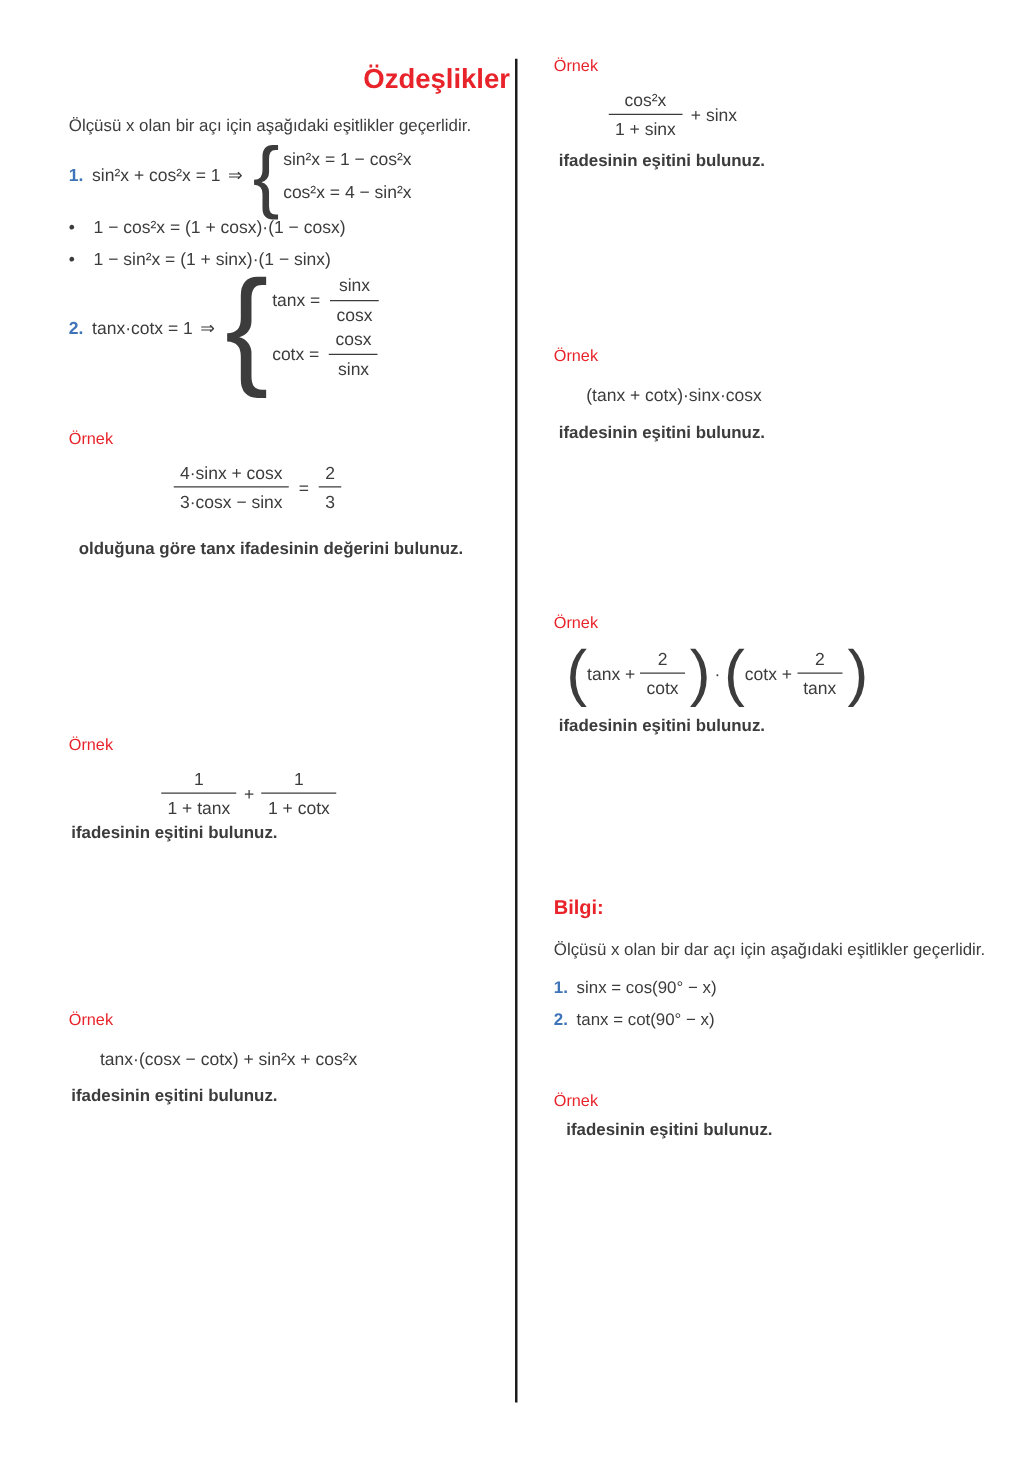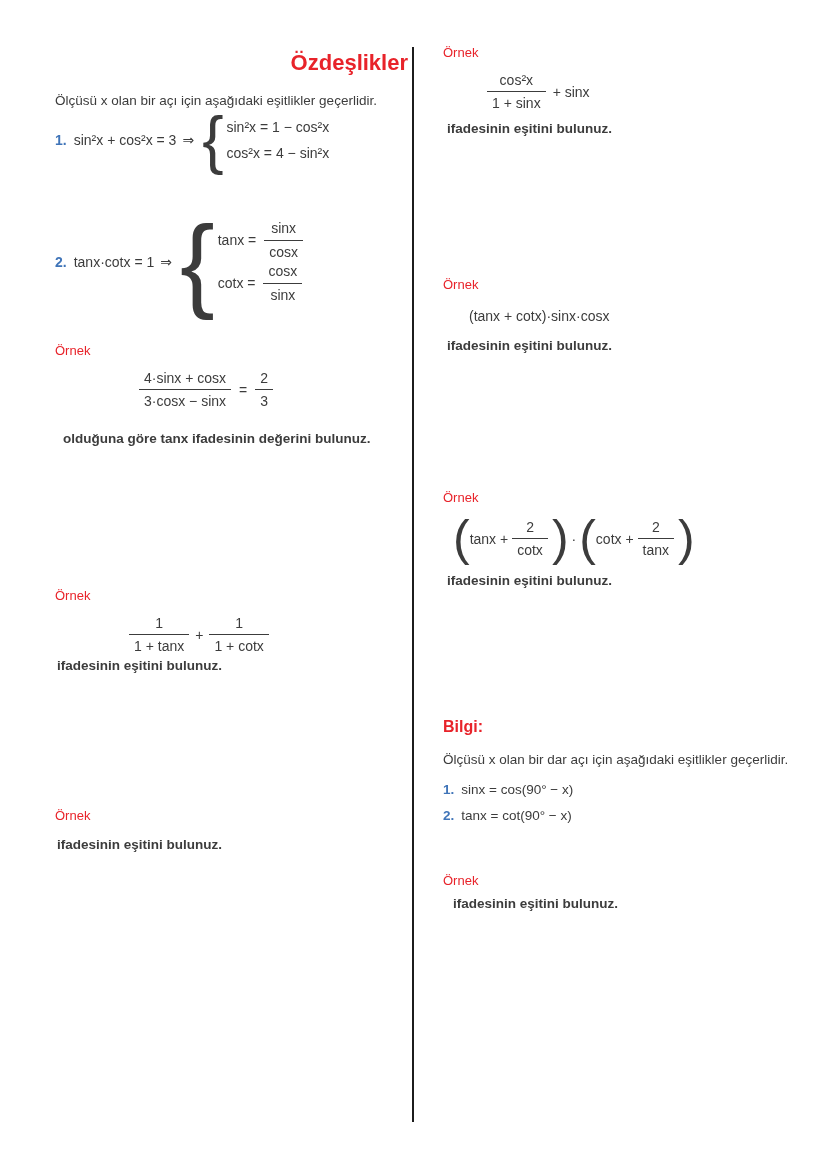--- a/index.html
+++ b/index.html
@@ -47,29 +47,39 @@
 <div class="page">
 
   <div class="divider"></div>
 
   <div class="abs page-title" style="left:48px;top:50px;width:360px;">Özdeşlikler</div>
 
   <div class="abs intro" style="left:55px;top:93px;width:360px;">Ölçüsü x olan bir açı için aşağıdaki eşitlikler geçerlidir.</div>
 
   <div class="abs row formula" style="left:55px;top:108px;">
     <span class="blue">1.</span>
-    <span>sin²x + cos²x = 3</span>
+    <span>sin²x + cos²x = 1</span>
     <span class="arrow">⇒</span>
     <span class="brace b1">{</span>
     <div class="cases cases1">
       <div>sin²x = 1 − cos²x</div>
       <div>cos²x = 4 − sin²x</div>
     </div>
   </div>
 
+  <div class="abs" style="left:55px;top:168px;">
+    <div class="bulrow">
+      <span class="bullet">•</span>
+      <span>1 − cos²x = (1 + cosx)·(1 − cosx)</span>
+    </div>
+    <div class="bulrow">
+      <span class="bullet">•</span>
+      <span>1 − sin²x = (1 + sinx)·(1 − sinx)</span>
+    </div>
+  </div>
 
   <div class="abs row formula" style="left:55px;top:210px;">
     <span class="blue">2.</span>
     <span>tanx·cotx = 1</span>
     <span class="arrow">⇒</span>
     <span class="brace b2">{</span>
     <div class="cases">
       <div class="caserow">
         <span class="lead">tanx =</span>
         <span class="frac">
@@ -114,20 +124,21 @@
       <span class="frac">
         <span class="fnum">1</span>
         <span class="fden">1 + cotx</span>
       </span>
     </div>
     <div class="prompt" style="margin:4px 0 0 2px;">ifadesinin eşitini bulunuz.</div>
   </div>
 
   <div class="abs" style="left:55px;top:808px;width:356px;">
     <div class="lbl">Örnek</div>
+    <div class="formula" style="margin:16px 0 0 25px;">tanx·(cosx − cotx) + sin²x + cos²x</div>
     <div class="prompt" style="margin:14px 0 0 2px;">ifadesinin eşitini bulunuz.</div>
   </div>
 
   <div class="abs" style="left:443px;top:45px;width:370px;">
     <div class="lbl">Örnek</div>
     <div class="row formula" style="margin:12px 0 0 40px;">
       <span class="frac">
         <span class="fnum">cos²x</span>
         <span class="fden">1 + sinx</span>
       </span>

